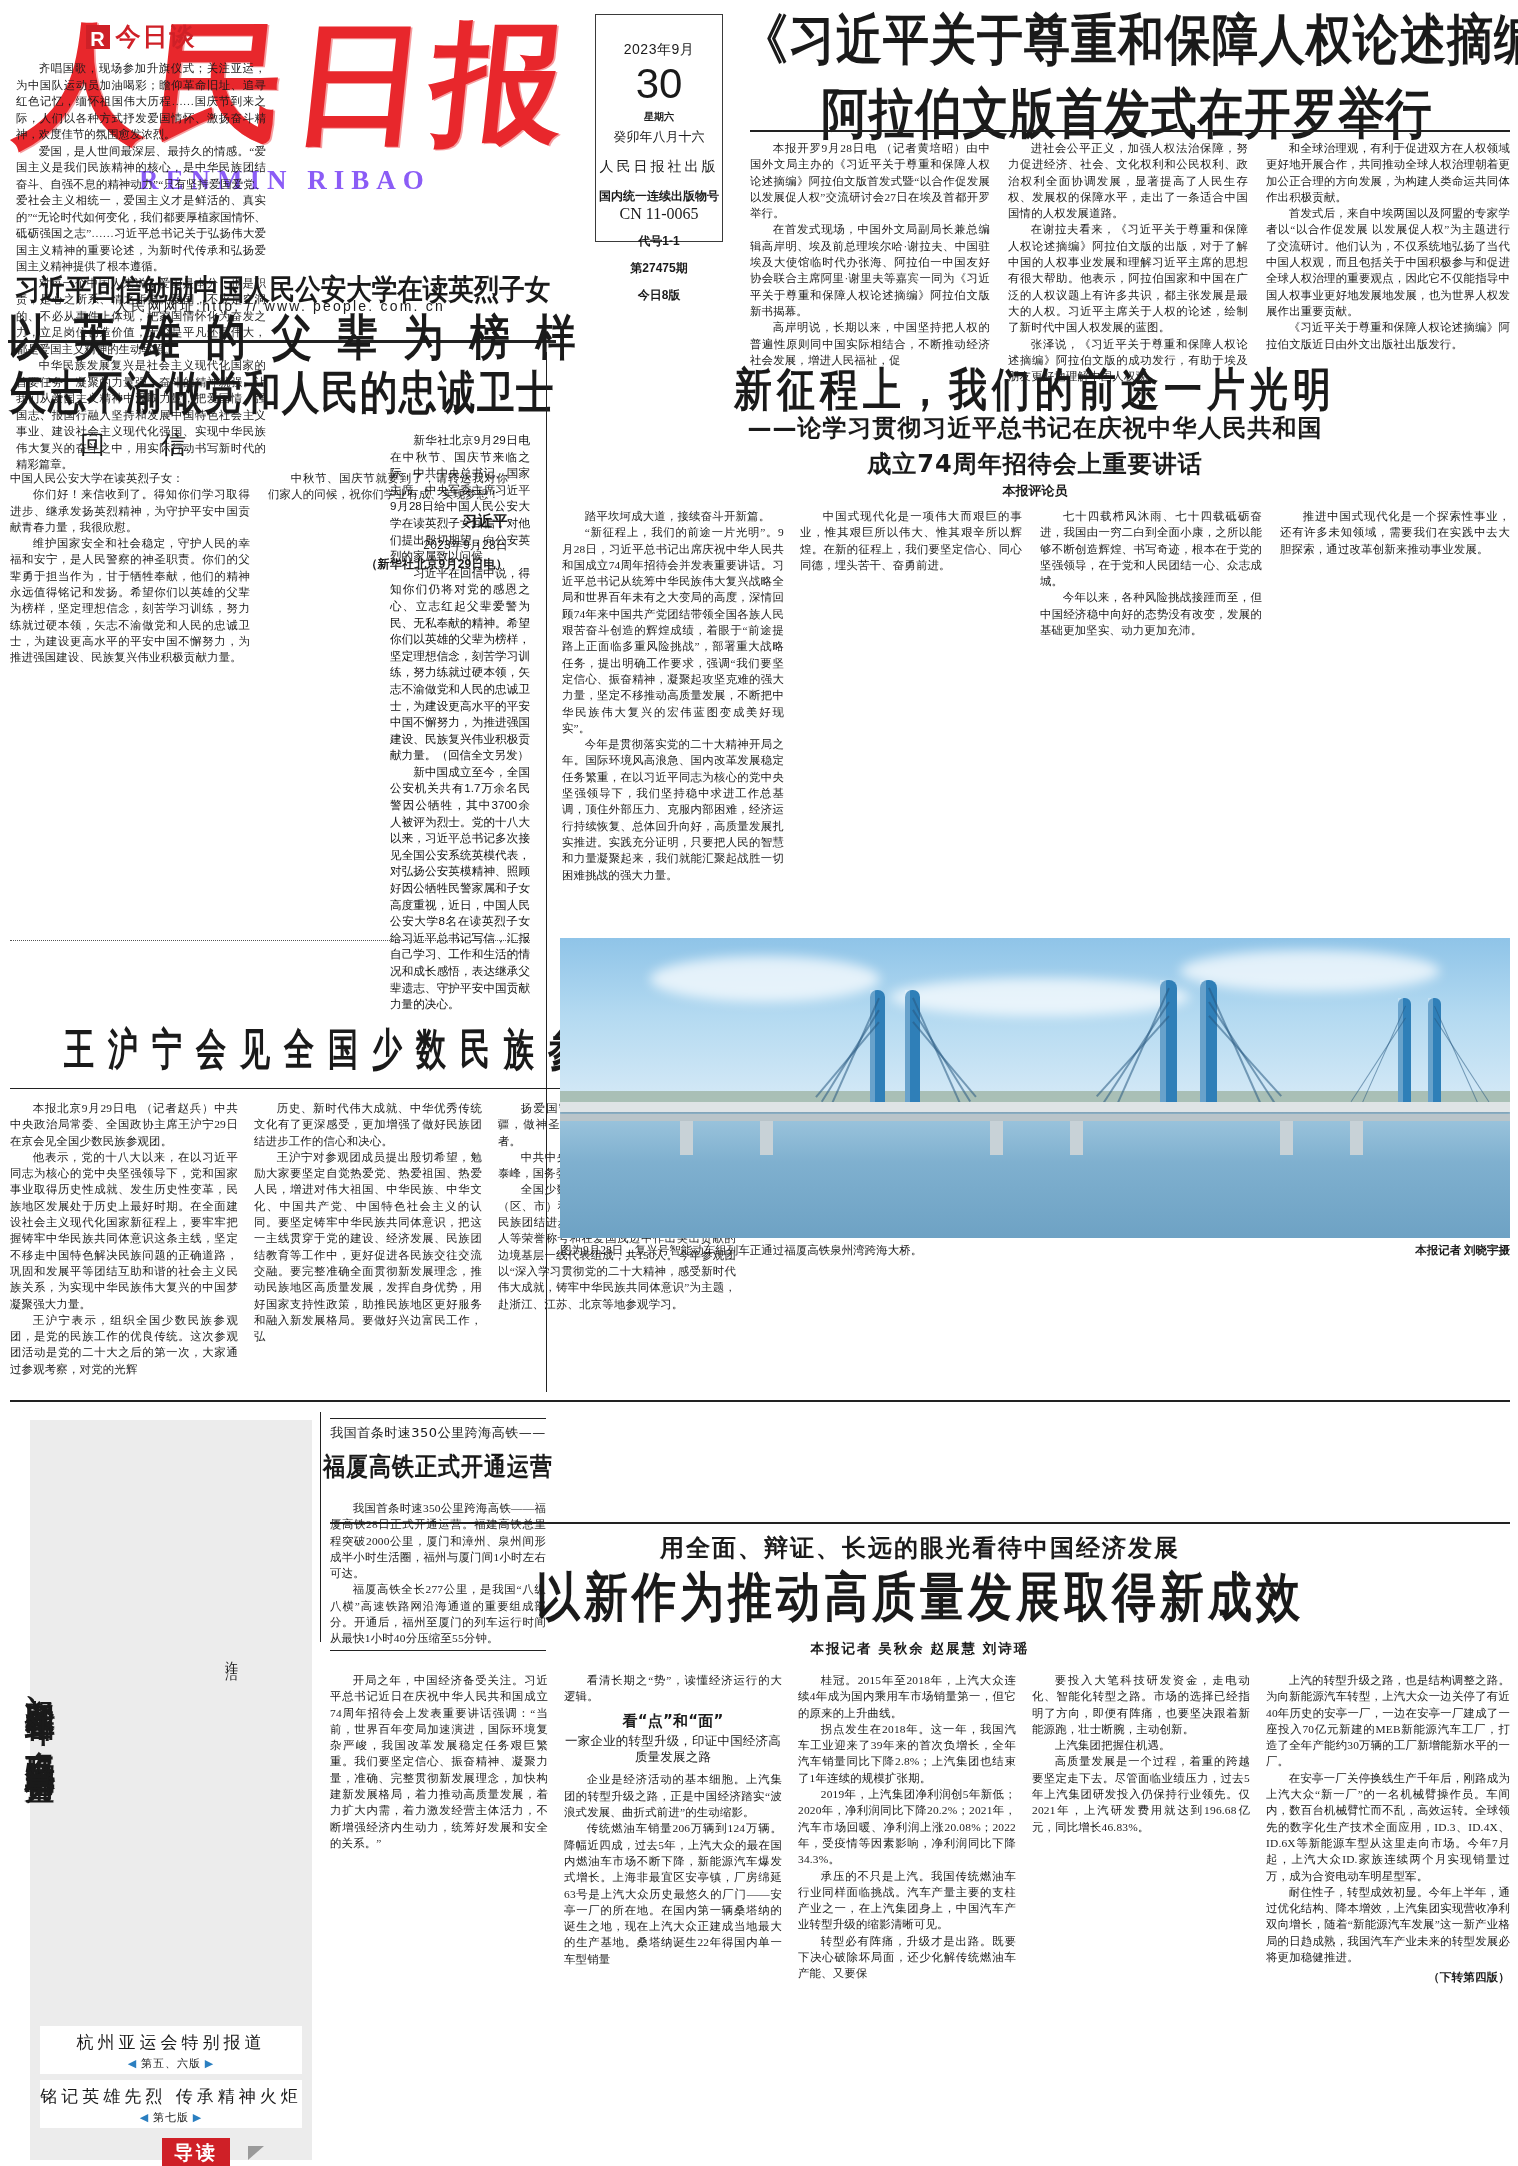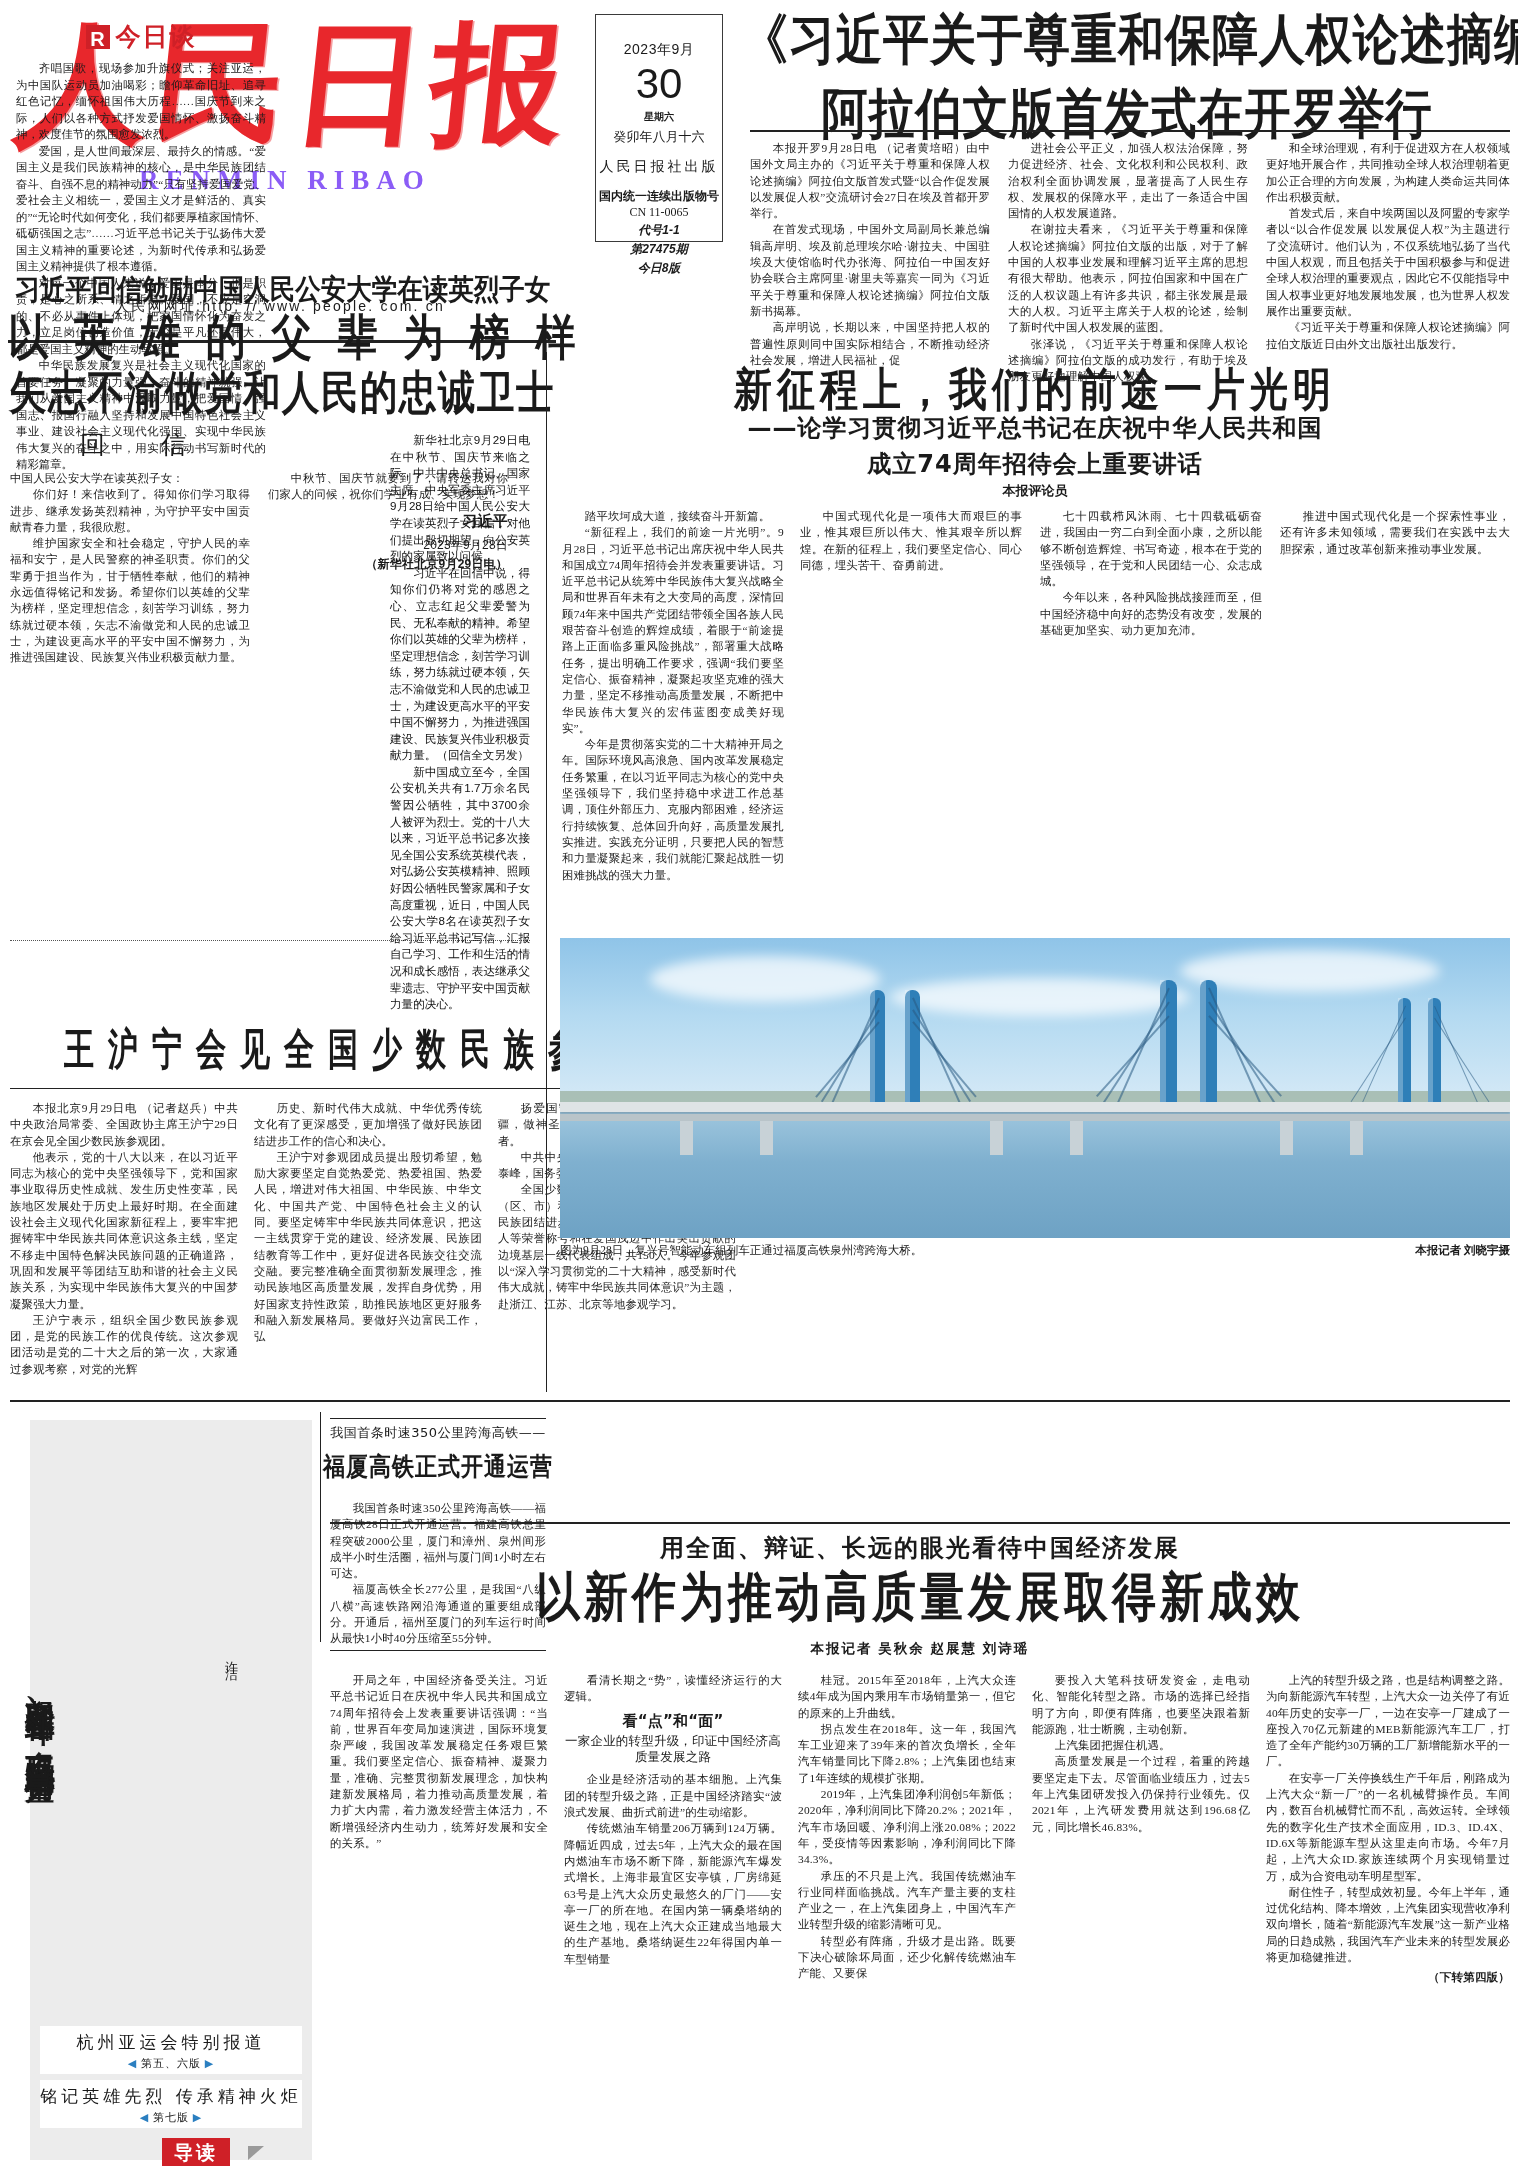--- a/index.html
+++ b/index.html
@@ -35,22 +35,22 @@
     position:absolute;left:595px;top:14px;width:128px;height:228px;
     border:1.5px solid #3a3a3a;text-align:center;box-sizing:border-box;
     padding-top:26px;
   }
   .dl1{font-size:14px;font-family:"Liberation Sans",sans-serif;letter-spacing:.5px;}
   .dl-big{font-size:42px;font-family:"Liberation Sans",sans-serif;line-height:46px;margin-top:2px;}
   .dl2{font-size:10px;font-weight:bold;font-family:"Liberation Sans",sans-serif;margin-top:3px;}
   .dl3{font-size:13px;margin-top:4px;}
   .dl4{font-size:14px;margin-top:12px;letter-spacing:3px;}
   .dl5{font-size:12px;font-weight:bold;font-family:"Liberation Sans",sans-serif;margin-top:12px;}
-  .dl6{font-size:12px;}
-  .dl7{font-size:12px;font-weight:bold;font-family:"Liberation Sans",sans-serif;margin-top:2px;font-style:italic;}
+  .dl6{font-size:16px;}
+  .dl7{font-size:12px;font-weight:bold;font-family:"Liberation Sans",sans-serif;margin-top:10px;}
 
   
   .tr-head{position:absolute;left:742px;top:6px;width:770px;text-align:center;}
   .tr-l1,.tr-l2{
     font-family:"DejaVu Sans","Liberation Sans",sans-serif;font-weight:bold;
     font-size:46px;letter-spacing:1px;line-height:56px;white-space:nowrap;
     transform:scaleY(1.18);transform-origin:center top;
   }
   .tr-l2{margin-top:18px;}
 

